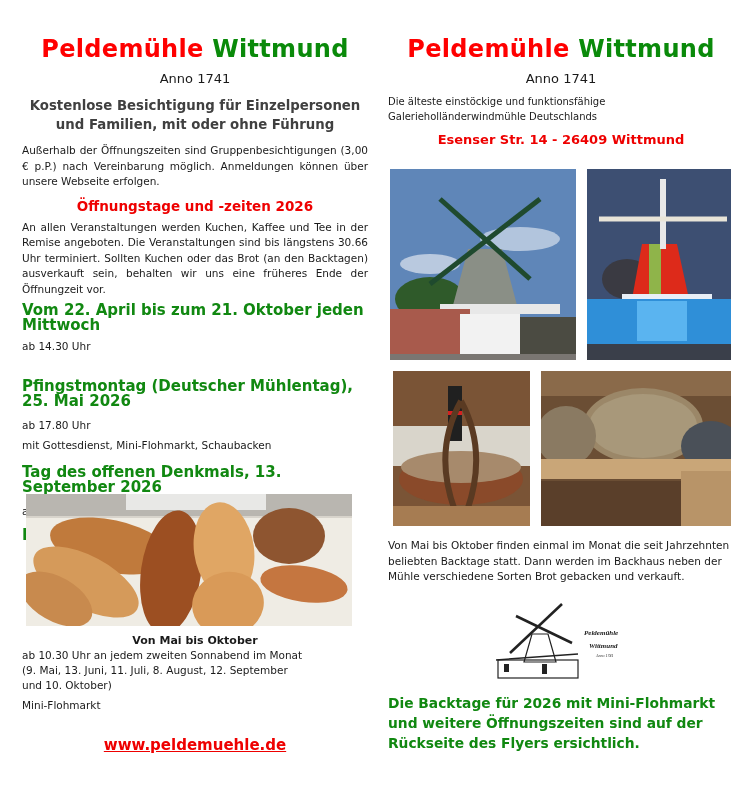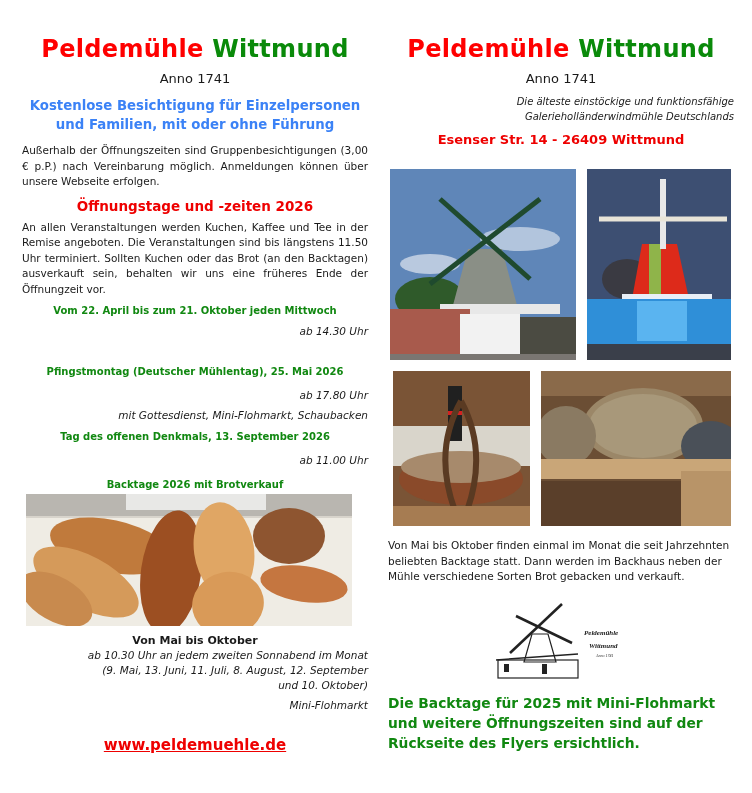--- a/index.html
+++ b/index.html
@@ -5,53 +5,53 @@
   html, body { margin: 0; padding: 0; background: #ffffff; }
   body { width: 752px; height: 793px; position: relative; overflow: hidden;
          font-family: "DejaVu Sans", "Liberation Sans", sans-serif; color: #1a1a1a; }
   .panel { position: absolute; top: 0; }
   .left { left: 22px; width: 346px; }
   .right { left: 388px; width: 346px; }
   .title { text-align: center; font-weight: bold; font-size: 24px; letter-spacing: 0.3px; margin-top: 34px; line-height: 30px; }
   .title .red { color: #ff0000; }
   .title .green { color: #0a8a0a; }
   .anno { text-align: center; font-size: 13px; margin-top: 7px; }
-  .green-head { color: #3b82f6; font-weight: bold; text-align: center; font-size: 13.3px; line-height: 19px; }
+  .green-head { color: #404040; font-weight: bold; text-align: center; font-size: 13.3px; line-height: 19px; }
   .red-head { color: #ee0000; font-weight: bold; text-align: center; font-size: 13.5px; line-height: 19px; }
   .para { font-size: 10.5px; line-height: 15.5px; text-align: justify; }
-  .center-line { text-align: right; font-size: 10.5px; line-height: 15px; font-style: italic; }
-  .sub-green { color: #118811; font-weight: bold; text-align: center; font-size: 10px; line-height: 15px; }
+  .center-line { text-align: left; font-size: 10.5px; line-height: 15px; }
+  .sub-green { color: #118811; font-weight: bold; text-align: left; font-size: 15px; line-height: 15px; }
   .bold-dark { font-weight: bold; text-align: center; font-size: 11px; line-height: 15px; }
   .link { color: #ee0000; font-weight: bold; font-size: 15px; text-decoration: underline; text-align: center; display: block; }
   .photo { position: absolute; overflow: hidden; }
   .big-green { color: #118811; font-weight: bold; font-size: 13.8px; line-height: 20px; }
 </style>
 </head>
 <body>
 
 <div class="panel left">
   <div class="title">
     <span class="red">Peldemühle</span>
     <span class="green">Wittmund</span>
   </div>
   <div class="anno">Anno 1741</div>
   <div class="green-head" style="margin-top:10px;">
     <div>Kostenlose Besichtigung für Einzelpersonen</div>
     <div>und Familien, mit oder ohne Führung</div>
   </div>
   <div class="para" style="margin-top:9px;">Außerhalb der Öffnungszeiten sind Gruppenbesichtigungen (3,00 € p.P.) nach Vereinbarung möglich. Anmeldungen können über unsere Webseite erfolgen.</div>
   <div class="red-head" style="margin-top:7px;">Öffnungstage und -zeiten 2026</div>
-  <div class="para" style="margin-top:4px;">An allen Veranstaltungen werden Kuchen, Kaffee und Tee in der Remise angeboten. Die Veranstaltungen sind bis längstens 11.50 Uhr terminiert. Sollten Kuchen oder das Brot (an den Backtagen) ausverkauft sein, behalten wir uns eine früheres Ende der Öffnungzeit vor.</div>
+  <div class="para" style="margin-top:4px;">An allen Veranstaltungen werden Kuchen, Kaffee und Tee in der Remise angeboten. Die Veranstaltungen sind bis längstens 30.66 Uhr terminiert. Sollten Kuchen oder das Brot (an den Backtagen) ausverkauft sein, behalten wir uns eine früheres Ende der Öffnungzeit vor.</div>
 
   <div class="sub-green" style="margin-top:6px;">Vom 22. April bis zum 21. Oktober jeden Mittwoch</div>
   <div class="center-line" style="margin-top:6px;">ab 14.30 Uhr</div>
   <div class="sub-green" style="margin-top:25px;">Pfingstmontag (Deutscher Mühlentag), 25. Mai 2026</div>
   <div class="center-line" style="margin-top:9px;">ab 17.80 Uhr</div>
   <div class="center-line" style="margin-top:5px;">mit Gottesdienst, Mini-Flohmarkt, Schaubacken</div>
-  <div class="sub-green" style="margin-top:6px;">Tag des offenen Denkmals, 13. September 2026</div>
+  <div class="sub-green" style="margin-top:12px;">Tag des offenen Denkmals, 13. September 2026</div>
   <div class="center-line" style="margin-top:9px;">ab 11.00 Uhr</div>
   <div class="sub-green" style="margin-top:9px;">Backtage 2026 mit Brotverkauf</div>
 </div>
 
 <div class="photo" style="left:26px; top:494px; width:326px; height:132px;">
   <svg width="326" height="132" viewBox="0 0 326 132">
     <rect width="326" height="132" fill="#d8d4cc"></rect>
     <rect x="0" y="0" width="326" height="22" fill="#b9b6b0"></rect>
     <rect x="100" y="0" width="140" height="16" fill="#e8e8e6"></rect>
     <rect x="0" y="24" width="326" height="108" fill="#efece4"></rect>
@@ -157,14 +157,14 @@
     <rect x="6" y="62" width="80" height="18" fill="none" stroke="#222" stroke-width="1.2"></rect>
     <rect x="12" y="66" width="5" height="8" fill="#222"></rect>
     <rect x="50" y="66" width="5" height="10" fill="#222"></rect>
     <text x="92" y="37" font-size="7" font-style="italic" font-weight="bold" fill="#222" font-family="Liberation Serif, serif">Peldemühle</text>
     <text x="97" y="50" font-size="7" font-style="italic" font-weight="bold" fill="#222" font-family="Liberation Serif, serif">Wittmund</text>
     <text x="104" y="59" font-size="4" font-style="italic" fill="#222" font-family="Liberation Serif, serif">Anno 1741</text>
   </svg>
 </div>
 
 <div class="panel right" style="top:693px;">
-  <div class="big-green">Die Backtage für 2025 mit Mini-Flohmarkt und weitere Öffnungszeiten sind auf der Rückseite des Flyers ersichtlich.</div>
+  <div class="big-green">Die Backtage für 2026 mit Mini-Flohmarkt und weitere Öffnungszeiten sind auf der Rückseite des Flyers ersichtlich.</div>
 </div>
 
 </body></html>

